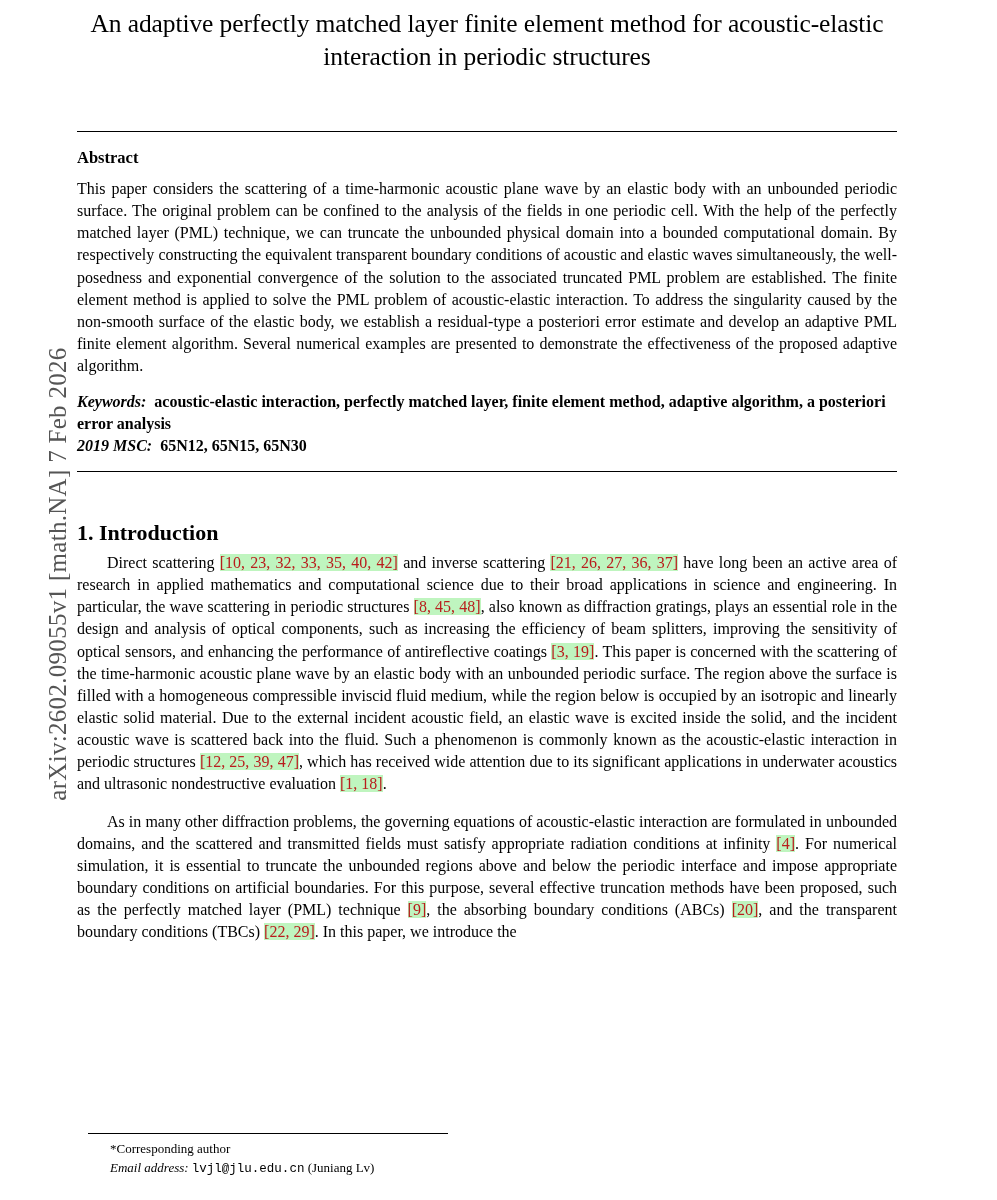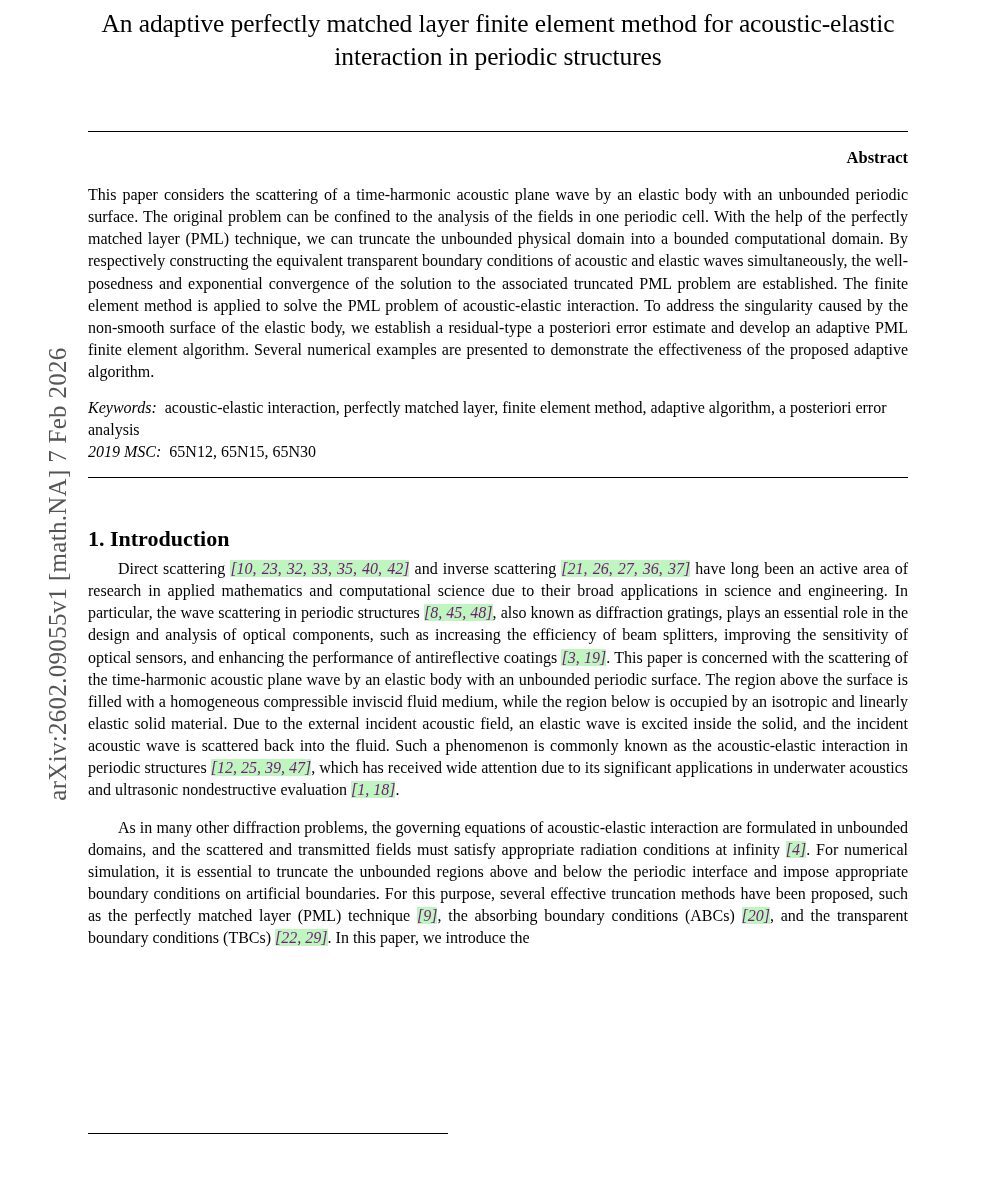--- a/index.html
+++ b/index.html
@@ -25,21 +25,21 @@
     transform: rotate(-90deg);
     transform-origin: center center;
     font-family: "Liberation Serif", serif;
     font-size: 25px;
     color: #555555;
     letter-spacing: 0.3px;
     white-space: nowrap;
   }
   .content {
     position: absolute;
-    left: 88px;
+    left: 77px;
     top: 0;
     width: 820px;
   }
   .title {
     font-size: 25.5px;
     line-height: 1.28;
     text-align: center;
     margin: 8px 0 0 0;
     font-weight: normal;
     letter-spacing: -0.1px;
@@ -62,54 +62,53 @@
     border: none;
     border-top: 1px solid #000;
     margin: 0;
   }
   .rule-top { margin-top: 58px; }
   .rule-bottom { margin-top: 14px; }
   .abstract-head {
     font-size: 16.5px;
     font-weight: bold;
     margin-top: 16px;
-    text-align: right;
   }
   .abstract-body {
     font-size: 16px;
     line-height: 1.38;
     text-align: justify;
-    margin-top: 16px;
+    margin-top: 10px;
     hyphens: auto;
   }
   .keywords {
     font-size: 16px;
     line-height: 1.38;
     text-align: left;
     margin-top: 14px;
+    font-weight: bold;
   }
   .keywords i { font-style: italic; }
   .section-head {
     font-size: 22px;
     font-weight: bold;
     margin-top: 48px;
   }
   .para {
     font-size: 16px;
     line-height: 1.38;
     text-align: justify;
     margin-top: 6px;
     text-indent: 30px;
     hyphens: auto;
   }
   .cite {
-    color: #701a75;
+    color: #b91c1c;
     background: #bff5bf;
     text-decoration: none;
-    font-style: italic;
   }
   .footrule {
     position: absolute;
     left: 88px;
     top: 1133px;
     width: 360px;
     border-top: 1px solid #000;
   }
   .footnote {
     position: absolute;
@@ -157,14 +156,22 @@
     </p>
 
     <p class="para">
       <span>As in many other diffraction problems, the governing equations of acoustic-elastic interaction are formulated in unbounded domains, and the scattered and transmitted fields must satisfy appropriate radiation conditions at infinity </span><a class="cite" href="#">[4]</a><span>. For numerical simulation, it is essential to truncate the unbounded regions above and below the periodic interface and impose appropriate boundary conditions on artificial boundaries. For this purpose, several effective truncation methods have been proposed, such as the perfectly matched layer (PML) technique </span><a class="cite" href="#">[9]</a><span>, the absorbing boundary conditions (ABCs) </span><a class="cite" href="#">[20]</a><span>, and the transparent boundary conditions (TBCs) </span><a class="cite" href="#">[22, 29]</a><span>. In this paper, we introduce the</span>
     </p>
 
   </div>
 
   <div class="footrule"></div>
 
+  <div class="footnote">
+    <div class="fn1">*Corresponding author</div>
+    <div class="fn2">
+      <span>Email address:</span>
+      <span class="mono">lvjl@jlu.edu.cn</span>
+      <span style="font-style:normal">(Juniang Lv)</span>
+    </div>
+  </div>
 
 </div>
 
 </body></html>

